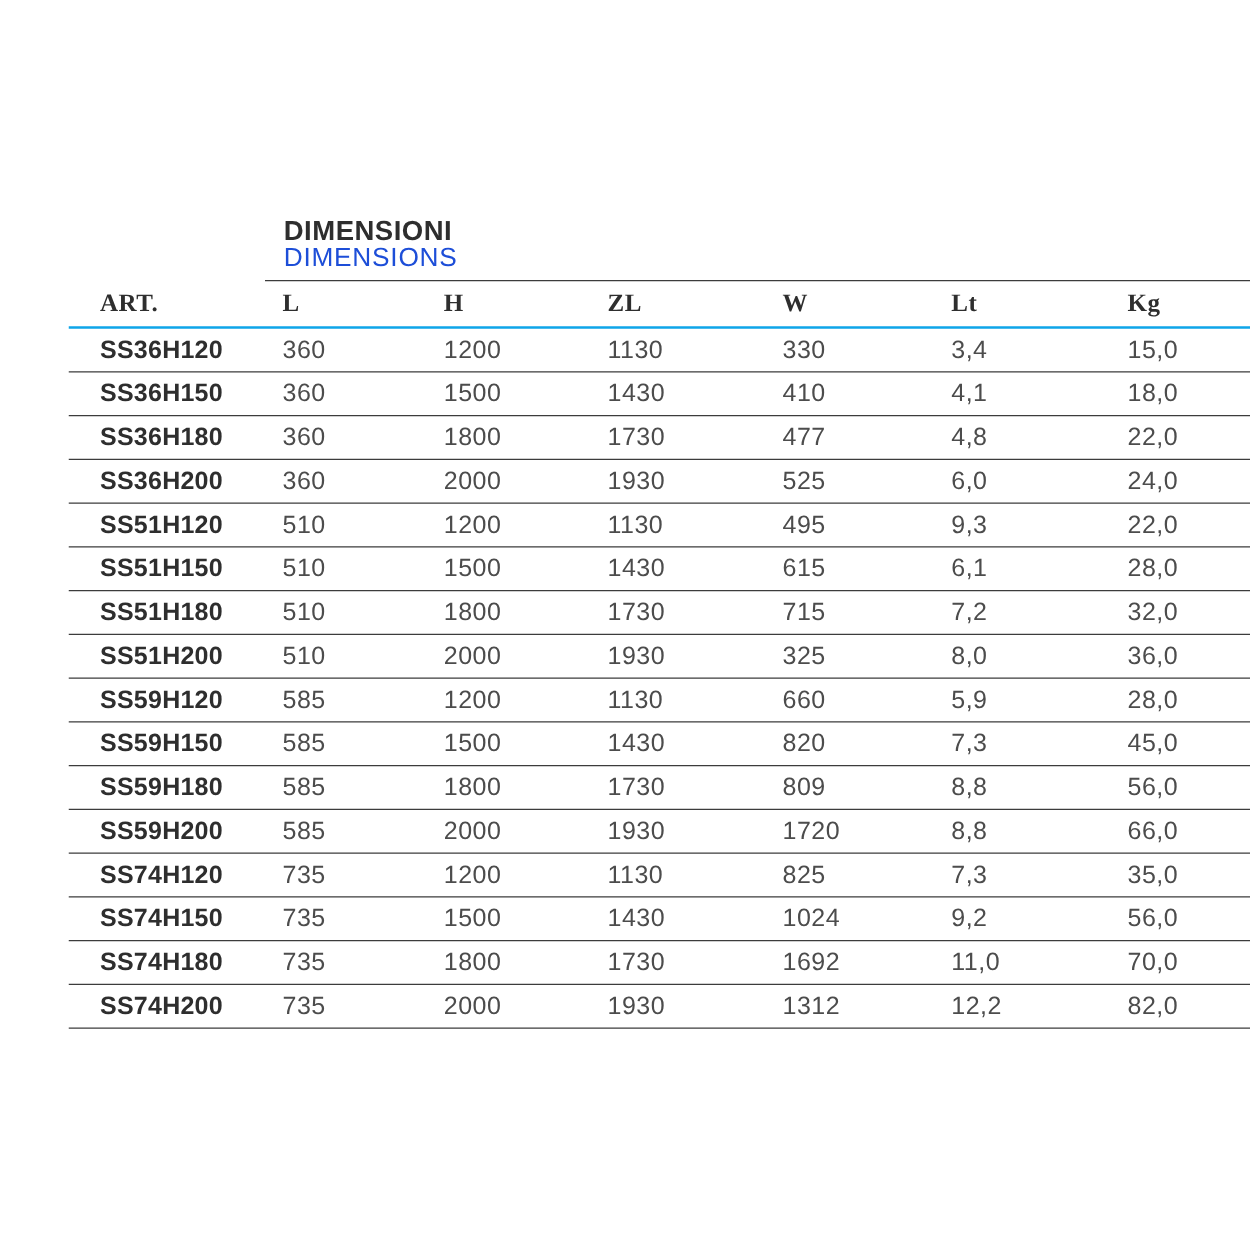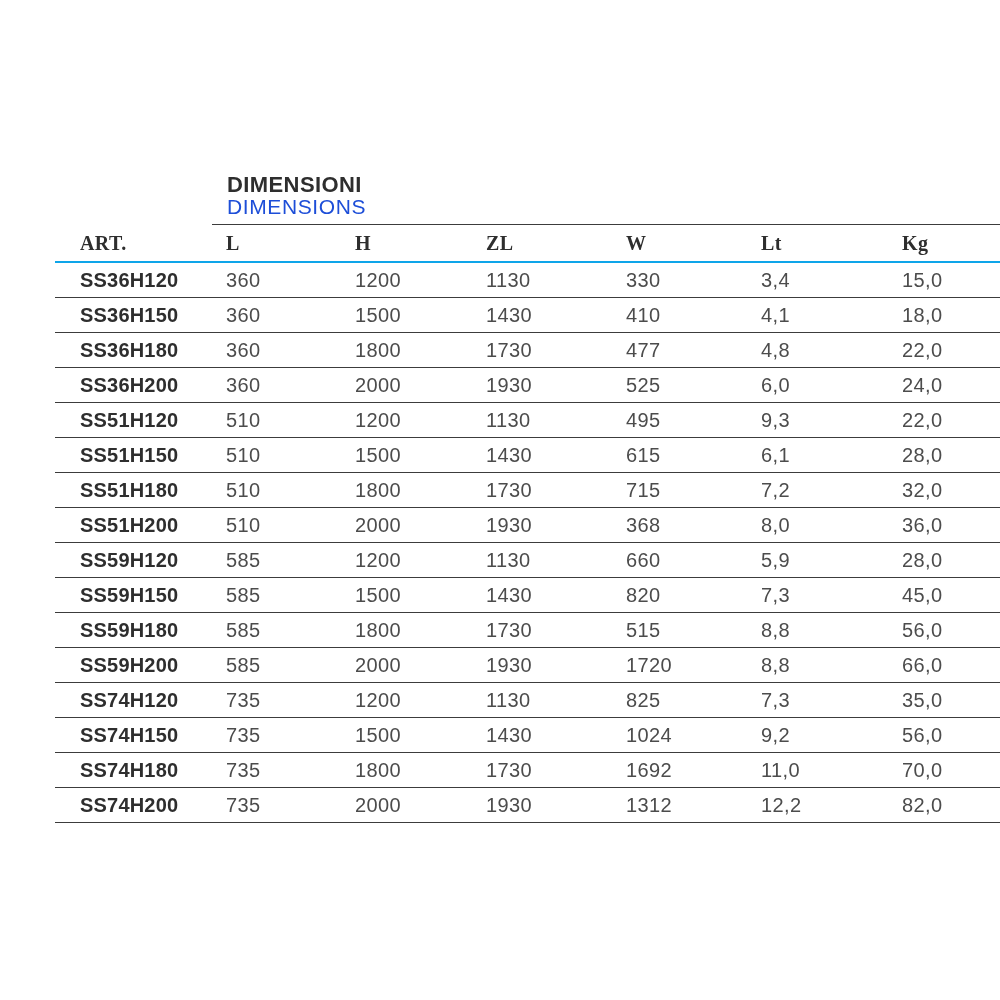--- a/index.html
+++ b/index.html
@@ -179,21 +179,21 @@
     <div class="cell">715</div>
     <div class="cell">7,2</div>
     <div class="cell">32,0</div>
   </div>
 
   <div class="cols row">
     <div class="cell art">SS51H200</div>
     <div class="cell">510</div>
     <div class="cell">2000</div>
     <div class="cell">1930</div>
-    <div class="cell">368</div>
+    <div class="cell">325</div>
     <div class="cell">8,0</div>
     <div class="cell">36,0</div>
   </div>
 
   <div class="cols row">
     <div class="cell art">SS59H120</div>
     <div class="cell">585</div>
     <div class="cell">1200</div>
     <div class="cell">1130</div>
     <div class="cell">660</div>
@@ -209,21 +209,21 @@
     <div class="cell">820</div>
     <div class="cell">7,3</div>
     <div class="cell">45,0</div>
   </div>
 
   <div class="cols row">
     <div class="cell art">SS59H180</div>
     <div class="cell">585</div>
     <div class="cell">1800</div>
     <div class="cell">1730</div>
-    <div class="cell">515</div>
+    <div class="cell">809</div>
     <div class="cell">8,8</div>
     <div class="cell">56,0</div>
   </div>
 
   <div class="cols row">
     <div class="cell art">SS59H200</div>
     <div class="cell">585</div>
     <div class="cell">2000</div>
     <div class="cell">1930</div>
     <div class="cell">1720</div>

